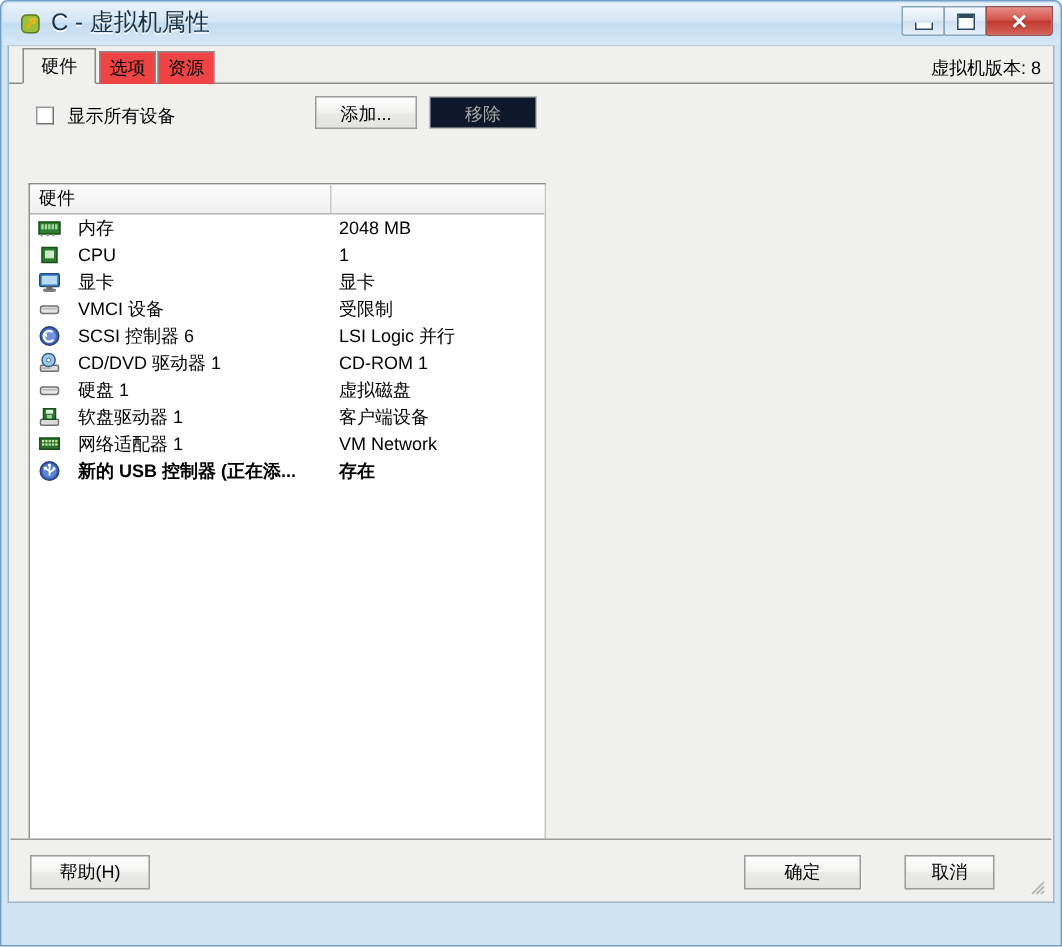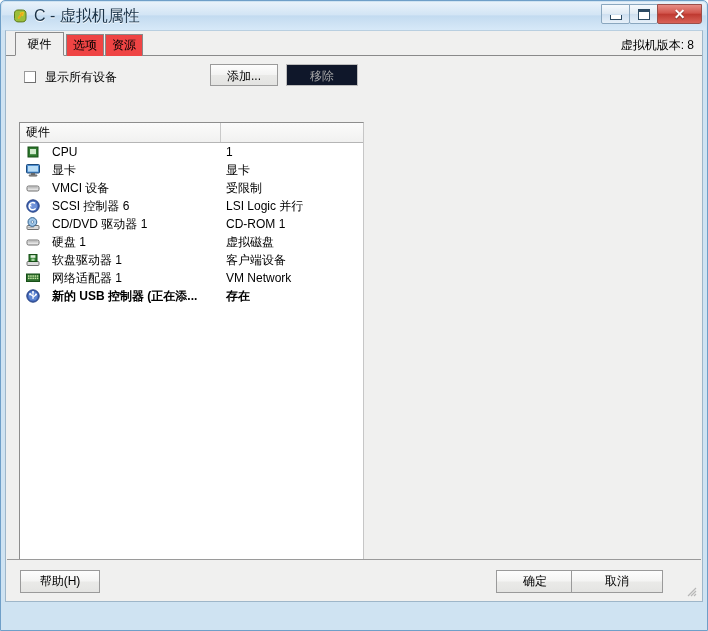--- a/index.html
+++ b/index.html
@@ -219,20 +219,37 @@
     <div class="pbtn disabled" style="left:280px;width:72px;">
       <span>移除</span>
     </div>
 
     <div id="listbox">
       <div id="listhead">
         <div class="hcell" style="left:0;width:201px;">硬件</div>
       </div>
       <div id="listbody">
 
+        <div class="row">
+          <span class="ricon">
+            <svg class="ic" viewBox="0 0 16 16">
+              <rect x="1" y="4" width="14" height="8" fill="#2f7a2f" stroke="#174f17"></rect>
+              <rect x="2.5" y="5.5" width="1.6" height="3.4" fill="#a6d9a0"></rect>
+              <rect x="4.8" y="5.5" width="1.6" height="3.4" fill="#a6d9a0"></rect>
+              <rect x="7.1" y="5.5" width="1.6" height="3.4" fill="#a6d9a0"></rect>
+              <rect x="9.4" y="5.5" width="1.6" height="3.4" fill="#a6d9a0"></rect>
+              <rect x="11.7" y="5.5" width="1.6" height="3.4" fill="#a6d9a0"></rect>
+              <rect x="2" y="12" width="1.5" height="1.6" fill="#8f8f8f"></rect>
+              <rect x="6" y="12" width="1.5" height="1.6" fill="#8f8f8f"></rect>
+              <rect x="10" y="12" width="1.5" height="1.6" fill="#8f8f8f"></rect>
+            </svg>
+          </span>
+          <span class="rname">内存</span>
+          <span class="rsum">2048 MB</span>
+        </div>
 
         <div class="row">
           <span class="ricon">
             <svg class="ic" viewBox="0 0 16 16">
               <rect x="3" y="3" width="10" height="10" fill="#2f7a2f" stroke="#174f17"></rect>
               <rect x="5" y="5" width="6" height="5.2" fill="#cfe9cb"></rect>
             </svg>
           </span>
           <span class="rname">CPU</span>
           <span class="rsum">1</span>
@@ -354,21 +371,21 @@
 
     <div id="detail"></div>
 
     <div id="bottombar">
       <div class="bbtn" style="left:13px;width:80px;">
         <span>帮助(H)</span>
       </div>
       <div class="bbtn" style="right:127px;width:78px;">
         <span>确定</span>
       </div>
-      <div class="bbtn" style="right:38px;width:92px;justify-content:center;">
+      <div class="bbtn" style="right:38px;width:60px;justify-content:center;">
         <span>取消</span>
       </div>
       <div id="resizer">
         <svg width="12" height="12" viewBox="0 0 12 12">
           <path d="M11 3 L3 11 M11 6 L6 11 M11 9 L9 11" stroke="#8a8a8a" stroke-width="1.2"></path>
         </svg>
       </div>
     </div>
 
   </div>

